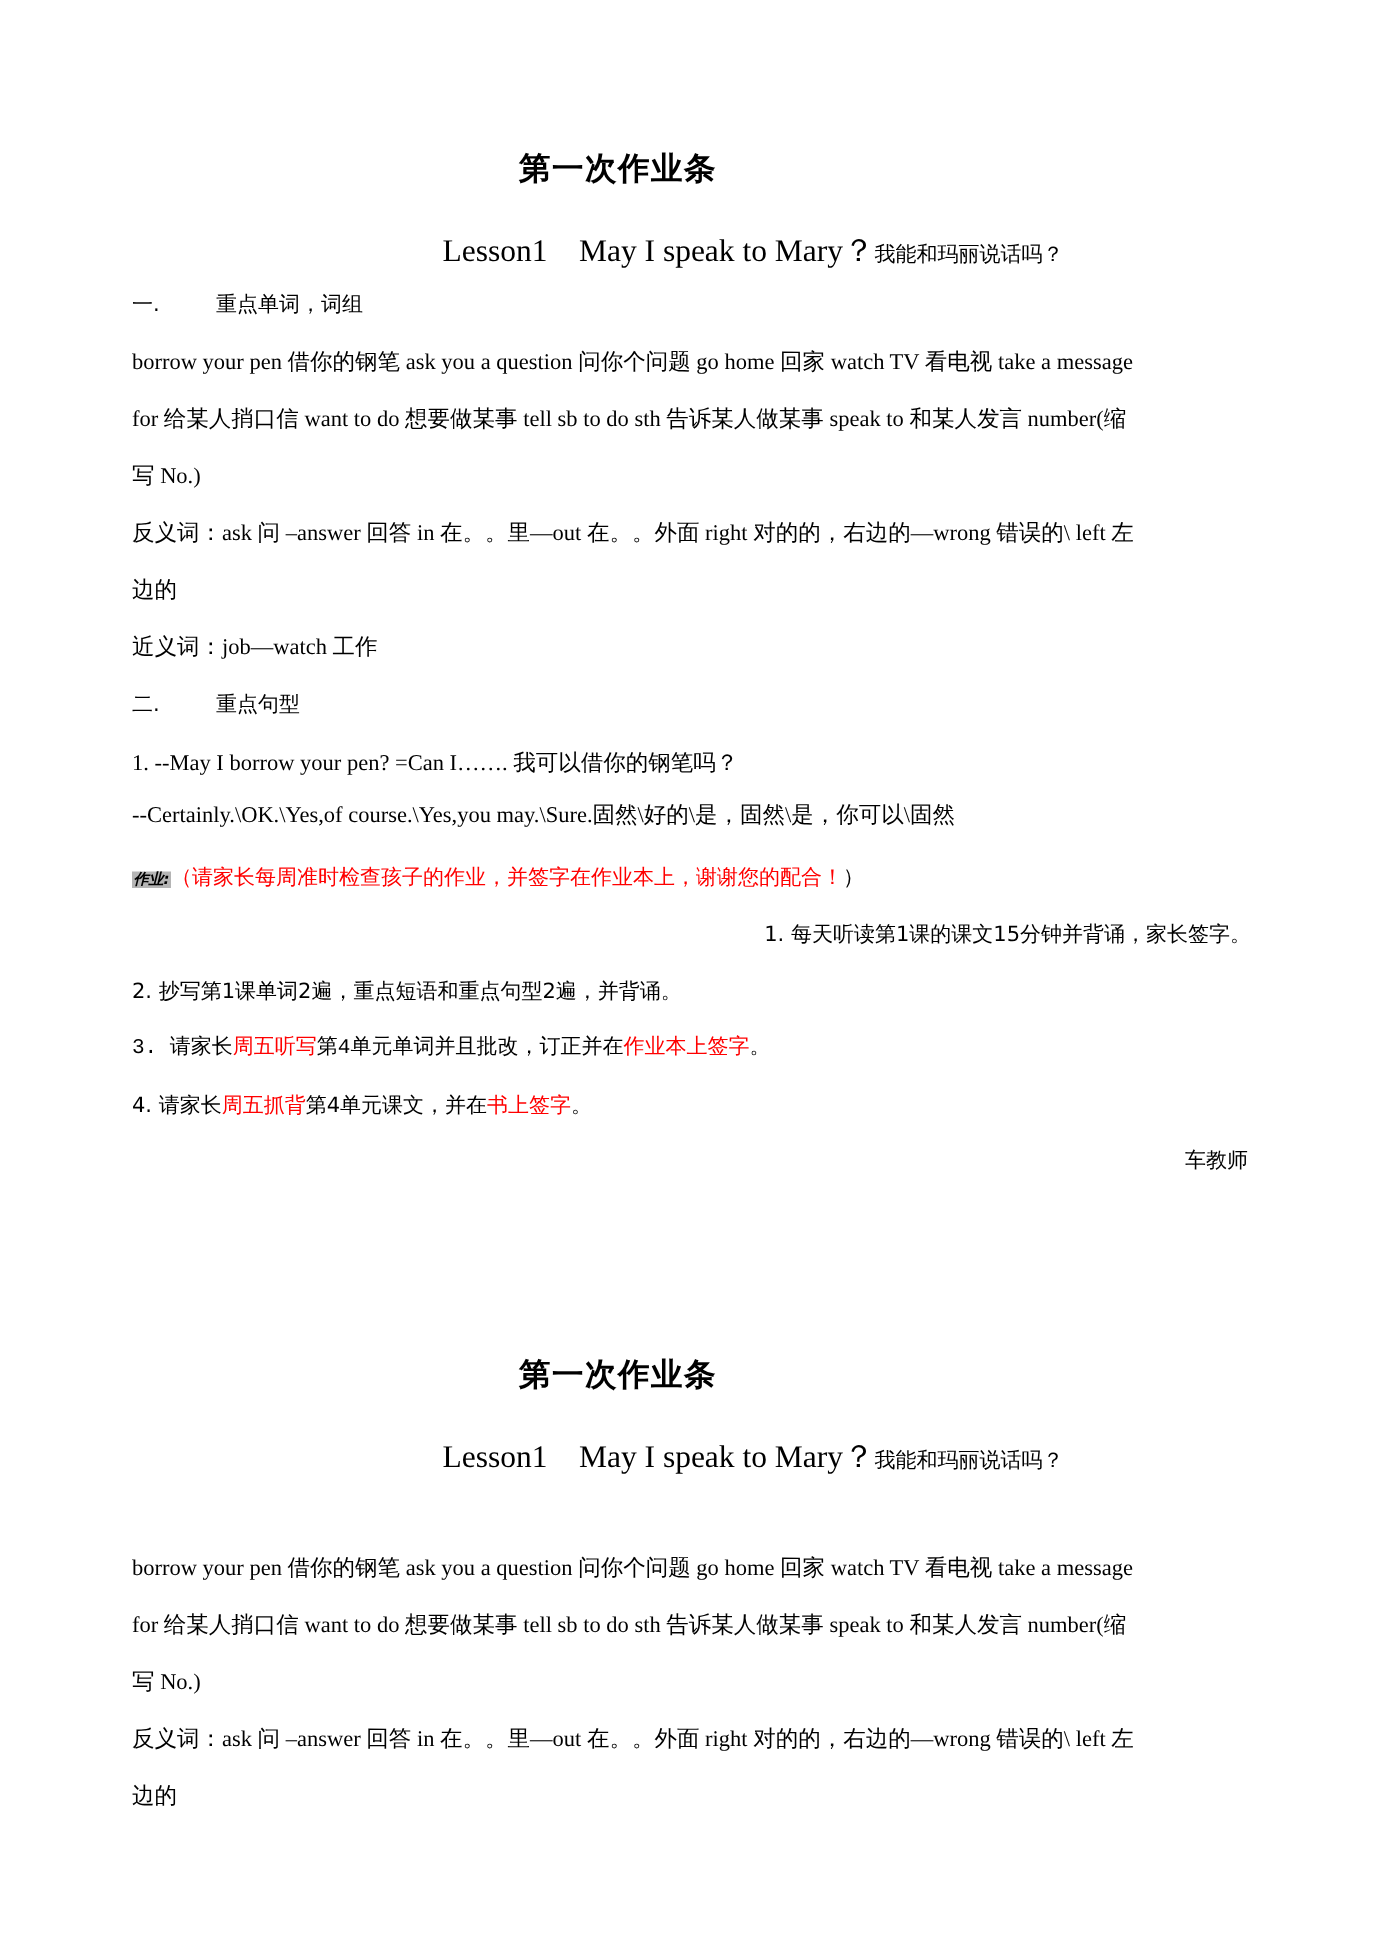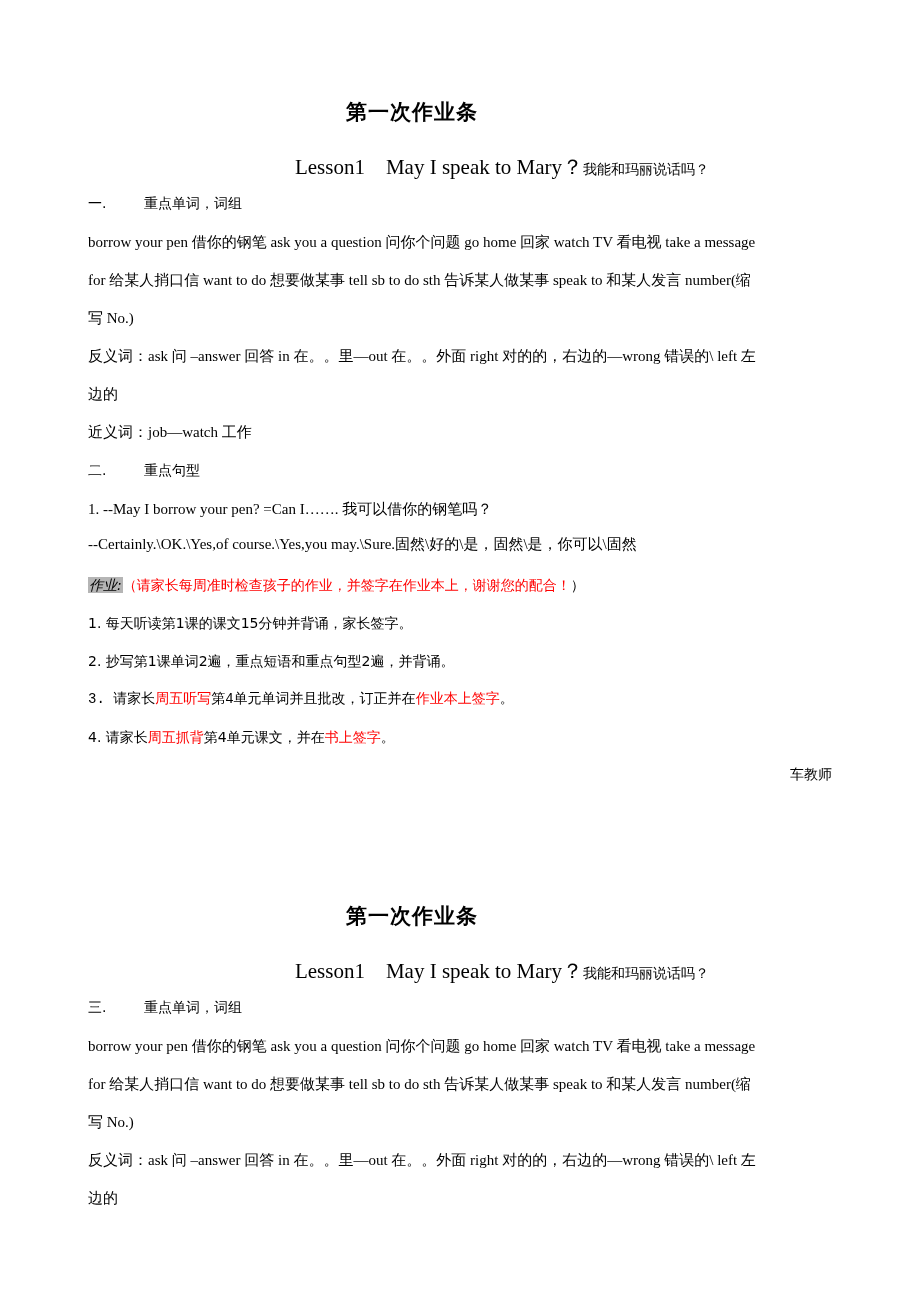--- a/index.html
+++ b/index.html
@@ -60,24 +60,24 @@
       font-family: "DejaVu Sans", sans-serif;
       font-size: 14px;
     }
     .sec-num {
       display: inline-block;
       width: 56px;
     }
     .red { color: #ff0000; }
     .hw-label {
       background: #b5b5b5;
-      font-weight: normal;
+      font-weight: bold;
       font-style: italic;
       font-family: "DejaVu Sans", sans-serif;
-      font-size: 14px;
+      font-size: 10px;
       padding: 0 1px;
     }
     .sign {
       position: absolute;
       right: 88px;
       font-size: 14px;
       font-family: Liberation Serif, serif;
       line-height: 20px;
     }
   </style>
@@ -101,35 +101,34 @@
 
   <div class="line" style="top: 422px; display: block;"> 近义词：job—watch 工作</div>
 
   <div class="line cn" style="top: 460px; display: block;"><span class="sec-num">二.</span><span>重点句型</span></div>
 
   <div class="line" style="top: 499px; display: block;">1.    --May I borrow your pen? =Can I……. 我可以借你的钢笔吗？</div>
   <div class="line" style="top: 534px; display: block;">--Certainly.\OK.\Yes,of course.\Yes,you may.\Sure.固然\好的\是，固然\是，你可以\固然</div>
 
   <div class="line cn" style="top: 575px; display: block;"><span class="hw-label">作业:</span><span class="red">（</span><span class="red">请家长每周准时检查孩子的作业，并签字在作业本上，谢谢您的配合！</span><span>）</span></div>
 
-  <div class="line cn" style="top: 613px; display: block;"><span>1. 每天听读第1课的课文15分钟并背诵，家长签字。</span></div>
+  <div class="line cn" style="top: 613px; display: block; text-align: right;"><span>1. 每天听读第1课的课文15分钟并背诵，家长签字。</span></div>
 
   <div class="line cn" style="top: 651px; display: block;"><span>2. 抄写第1课单词2遍，重点短语和重点句型2遍，并背诵。</span></div>
 
   <div class="line cn" style="top: 689px; display: block; font-family: Liberation Mono, monospace;"><span>3. 请家长</span><span class="red">周五听写</span><span>第4单元单词并且批改，订正并在</span><span class="red">作业本上签字</span><span>。</span></div>
 
   <div class="line cn" style="top: 727px; display: block;"><span>4. 请家长</span><span class="red">周五抓背</span><span>第4单元课文，并在</span><span class="red">书上签字</span><span>。</span></div>
 
   <div class="sign" style="top:765px;">车教师</div>
 
   <div class="title" style="top:902px;">第一次作业条</div>
 
   <div class="lesson" style="top:951px;"><span>Lesson1    May I speak to Mary？</span><span class="cn">我能和玛丽说话吗？</span></div>
 
-  <div class="line cn" style="top: 997px; display: block;"><span class="sec-num">三.</span><span>重点单词，词组</span></div>
 
   <div class="line" style="top: 1036px; display: block;">borrow your pen 借你的钢笔  ask you a question 问你个问题  go home 回家  watch TV 看电视    take a message</div>
   <div class="line" style="top: 1074px; display: block;">for 给某人捎口信  want to do 想要做某事  tell sb to do sth 告诉某人做某事  speak to  和某人发言  number(缩</div>
   <div class="line" style="top: 1112px; display: block;">写 No.)</div>
 
   <div class="line" style="top: 1150px; display: block;"> 反义词：ask 问  –answer  回答    in 在。。里—out 在。。外面  right 对的的，右边的—wrong  错误的\ left 左</div>
   <div class="line" style="top: 1188px; display: block;">边的</div>
 
 </div>
 

